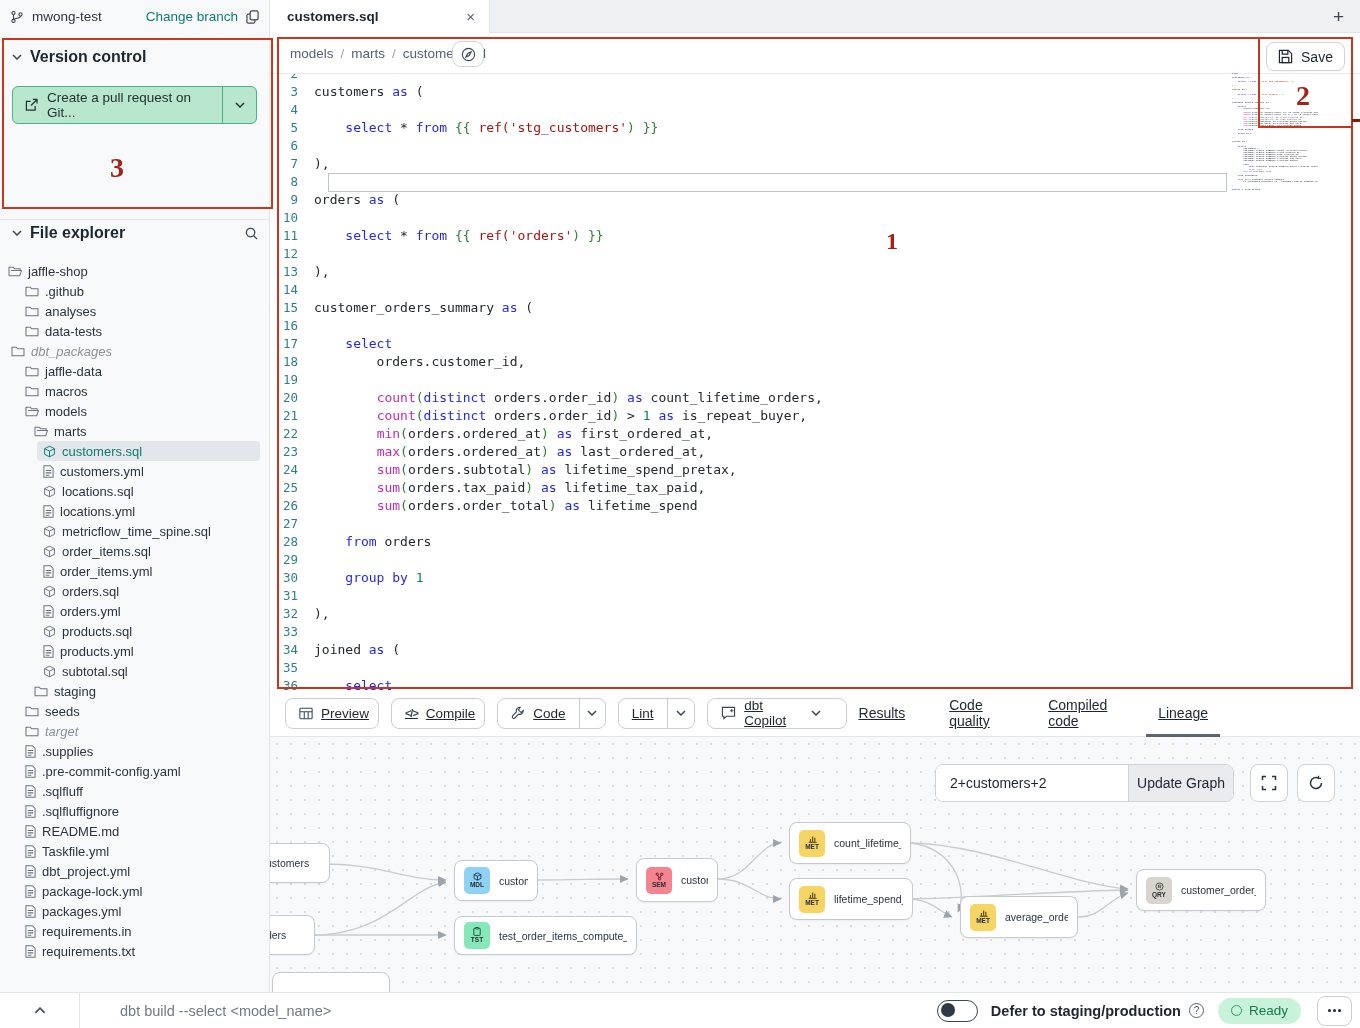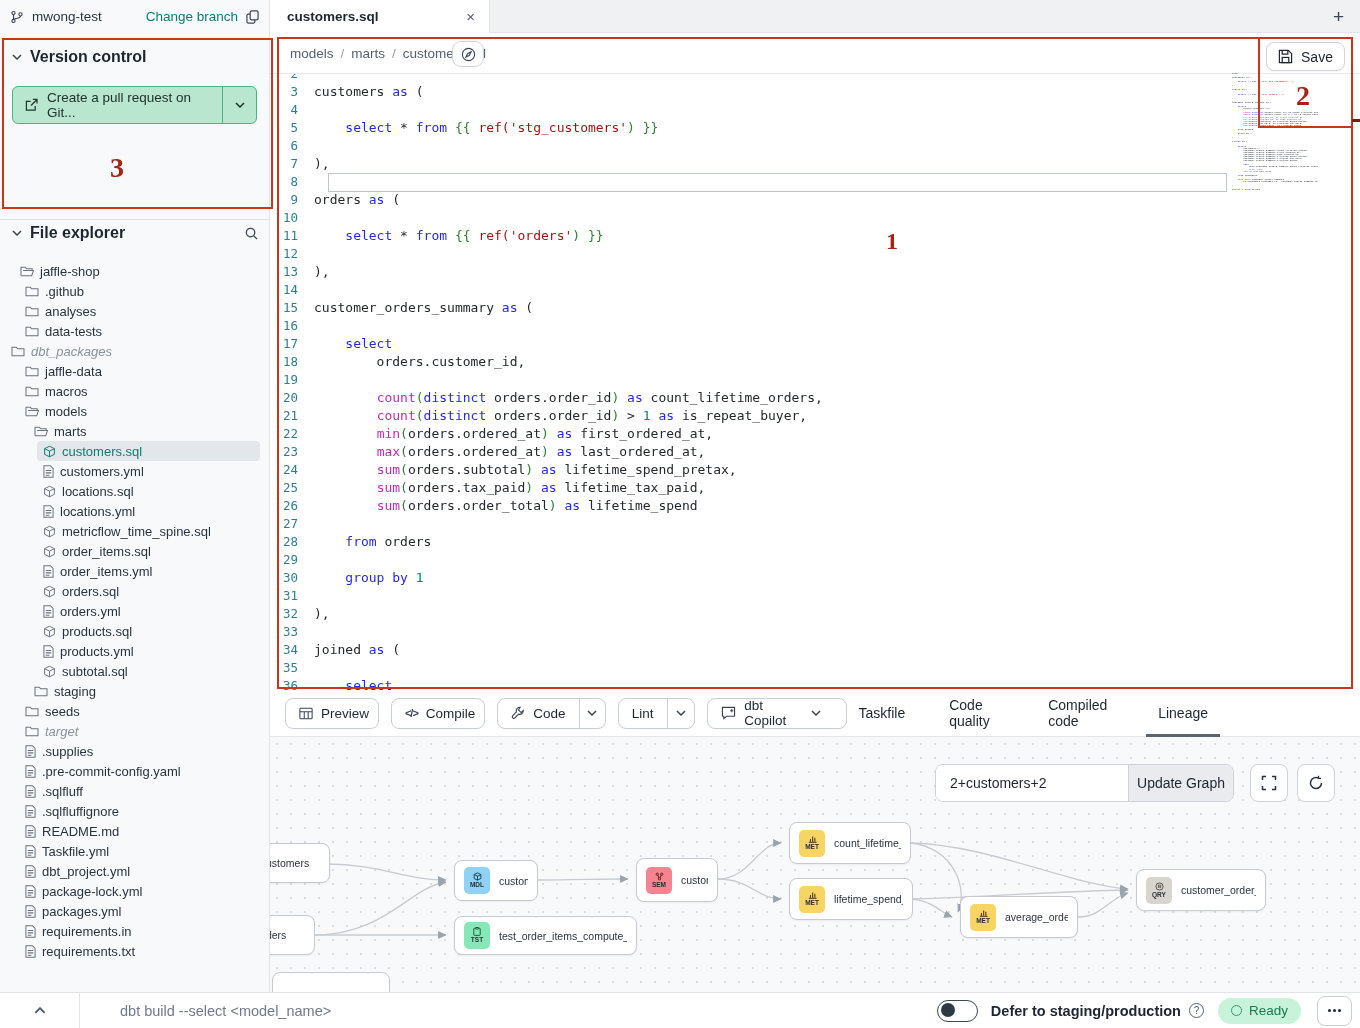--- a/index.html
+++ b/index.html
@@ -49,21 +49,21 @@
   .ln { width:44px; text-align:right; padding-right:16px; color:#2f7f8a; flex:0 0 auto; font-size:12.5px; }
   .ct { flex:1; }
   .code-row.active::after { content:""; position:absolute; left:58px; right:133px; top:0; height:17px; border:1px solid #bfc5cc; }
   .tk-k { color:#2727e8; } .tk-f { color:#c22cb0; } .tk-s { color:#a31515; }
   .tk-b { color:#2e7d32; } .tk-n { color:#098658; } .tk-p { color:#24292e; }
   #minimap { position:absolute; left:962px; top:39px; width:86px; height:120px; overflow:hidden; }
   #minimap-inner { width:331px; transform:scale(0.26); transform-origin:0 0; font-family:"DejaVu Sans Mono", monospace; font-size:9px; }
   #minimap-inner .mrow { height:8px; line-height:8px; white-space:pre; overflow:hidden; }
 
   
-  #toolbar { position:absolute; left:0; top:657px; width:100%; height:47px; background:#fff; border-bottom:1px solid #e4e6ea; display:flex; align-items:center; padding-left:15px; }
+  #toolbar { position:absolute; left:0; top:657px; width:100%; height:47px; background:#fff; border-bottom:1px solid #e4e6ea; display:flex; align-items:center; padding-left:15px;text-decoration:underline; }
   .tb-btn { height:31px; border:1px solid #c9cdd4; border-radius:8px; background:#fff; display:flex; align-items:center; margin-right:12px; cursor:pointer; overflow:hidden; }
   .tb-main { display:flex; align-items:center; gap:8px; padding:0 13px; font-size:13.5px; color:#1e2630; height:100%; }
   .tb-caret { height:100%; width:31px; border-left:1px solid #c9cdd4; display:flex; align-items:center; justify-content:center; color:#3d4754; }
   .tb-caret.inline { border-left:none; width:auto; padding-right:12px; }
   .tb-icon { display:flex; align-items:center; color:#3a4554; font-weight:bold; }
   .code-glyph { font-size:11px; letter-spacing:-1px; }
   #result-tabs { margin-left:auto; margin-right:152px; display:flex; gap:44px; height:47px; align-items:center; }
   .rtab { font-size:14px; color:#1e2630; height:47px; display:flex; align-items:center; position:relative; cursor:pointer; }
   .rtab.active::after { content:""; position:absolute; left:-12px; right:-12px; bottom:0; height:3px; background:#5b6570; }
 
@@ -161,21 +161,21 @@
       </svg>
     <span>File explorer</span>
     <span id="fe-search">
       <svg width="15" height="15" viewBox="0 0 16 16" fill="none" stroke="#3d4754" stroke-width="1.4">
           <circle cx="7" cy="7" r="4.5"></circle>
           <path d="M10.5 10.5L14 14"></path>
         </svg>
     </span>
   </div>
   <div id="file-tree">
-      <div class="tree-row" style="padding-left: 14px;">
+      <div class="tree-row" style="padding-left: 2px;">
         <div class="tree-content">
           <span class="tree-icon">
             <svg width="14" height="12" viewBox="0 0 16 14" fill="none" stroke="#6b7480" stroke-width="1.2">
               <path d="M1 12.5V2.5H6L7.5 4.5H14V6.5"></path>
               <path d="M3.5 6.5H15.5L13.5 12.5H1"></path>
             </svg>
           </span>
           <span class="tree-label">jaffle-shop</span>
         </div>
       </div>
@@ -729,21 +729,21 @@
             <span>dbt Copilot</span>
             <span class="tb-caret inline">
               <svg width="10" height="6" viewBox="0 0 10 6" fill="none" stroke="#3d4754" stroke-width="1.5">
                 <path d="M1 1L5 5L9 1"></path>
               </svg>
             </span>
           </div>
         </div>
       </span>
     <div id="result-tabs">
-        <div class="rtab">Taskfile</div>
+        <div class="rtab">Results</div>
         <div class="rtab">Code quality</div>
         <div class="rtab">Compiled code</div>
         <div class="rtab active">Lineage</div>
       </div>
   </div>
 </div>
 
 <div id="lineage">
   <svg id="lineage-svg" width="1090" height="255">
     <defs>

